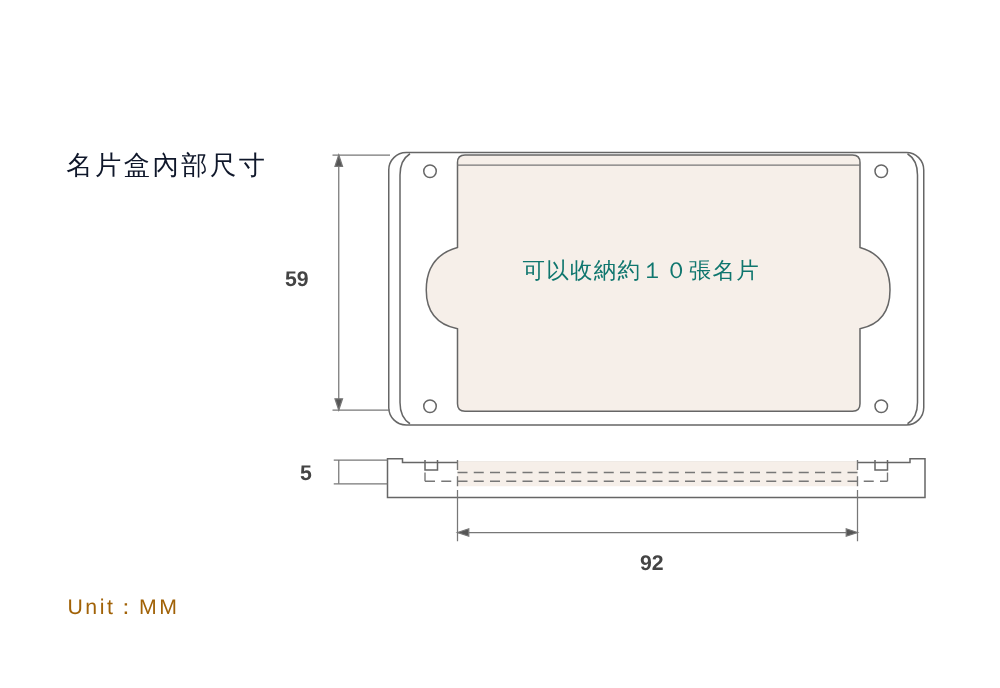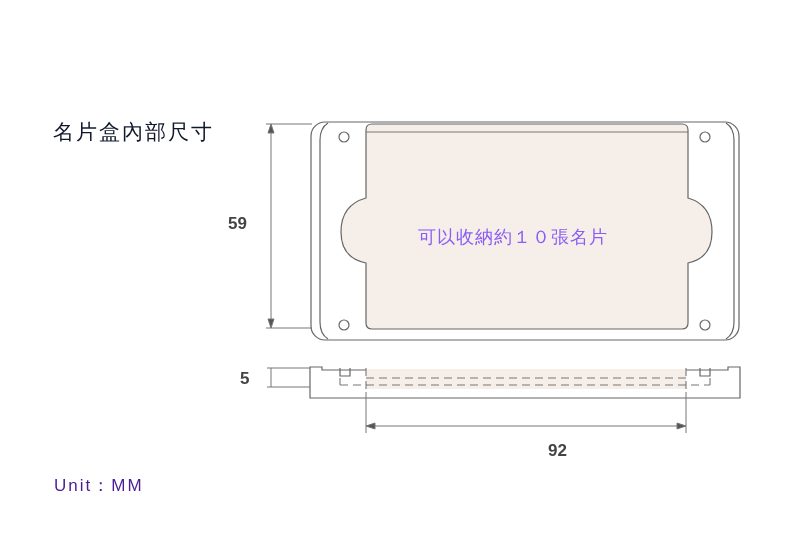--- a/index.html
+++ b/index.html
@@ -1,21 +1,21 @@
 <!DOCTYPE html>
 <html><head>
 <meta charset="utf-8">
 <style>
   html, body { margin:0; padding:0; background:#ffffff; }
   body { width:800px; height:550px; position:relative; overflow:hidden;
          font-family:"DejaVu Sans", "Liberation Sans", sans-serif; color:#333333; }
   .title { position:absolute; left:53px; top:118px; font-size:21px; letter-spacing:2px; color:#0f172a; }
   .dim-label { position:absolute; font-size:17px; color:#444444; font-family:"Liberation Sans", sans-serif;font-weight:bold; }
-  .center-text { position:absolute; left:418px; top:225px; font-size:18px; color:#8b5cf6; letter-spacing:1px; }
-  .notes { position:absolute; left:54px; top:472px; font-size:17px; color:#4c1d95; letter-spacing:2px; line-height:27px;
+  .center-text { position:absolute; left:418px; top:204px; font-size:18px; color:#0f766e; letter-spacing:1px; }
+  .notes { position:absolute; left:54px; top:472px; font-size:17px; color:#a16207; letter-spacing:2px; line-height:27px;
            font-family:"Liberation Sans", sans-serif; }
   svg.drawing { position:absolute; left:0; top:0; }
 </style>
 </head>
 <body>
 
 <div class="title">名片盒內部尺寸</div>
 
 <svg class="drawing" width="800" height="550" viewBox="0 0 800 550">
 
@@ -75,19 +75,19 @@
     <line x1="366" y1="392" x2="366" y2="433"></line>
     <line x1="686" y1="392" x2="686" y2="433"></line>
     <line x1="366" y1="426" x2="686" y2="426"></line>
     <polygon points="366,426 375,423 375,429"></polygon>
     <polygon points="686,426 677,423 677,429"></polygon>
   </g>
 </svg>
 
 <div class="dim-label" style="left:228px; top:214px;">59</div>
 <div class="dim-label" style="left:240px; top:369px;">5</div>
-<div class="dim-label" style="left:512px; top:441px;margin-left:36px;">92</div>
+<div class="dim-label" style="left:512px; top:441px;">92</div>
 
 <div class="center-text">可以收納約１０張名片</div>
 
 <div class="notes">
   <div>Unit：MM</div>
 </div>
 
 </body></html>

